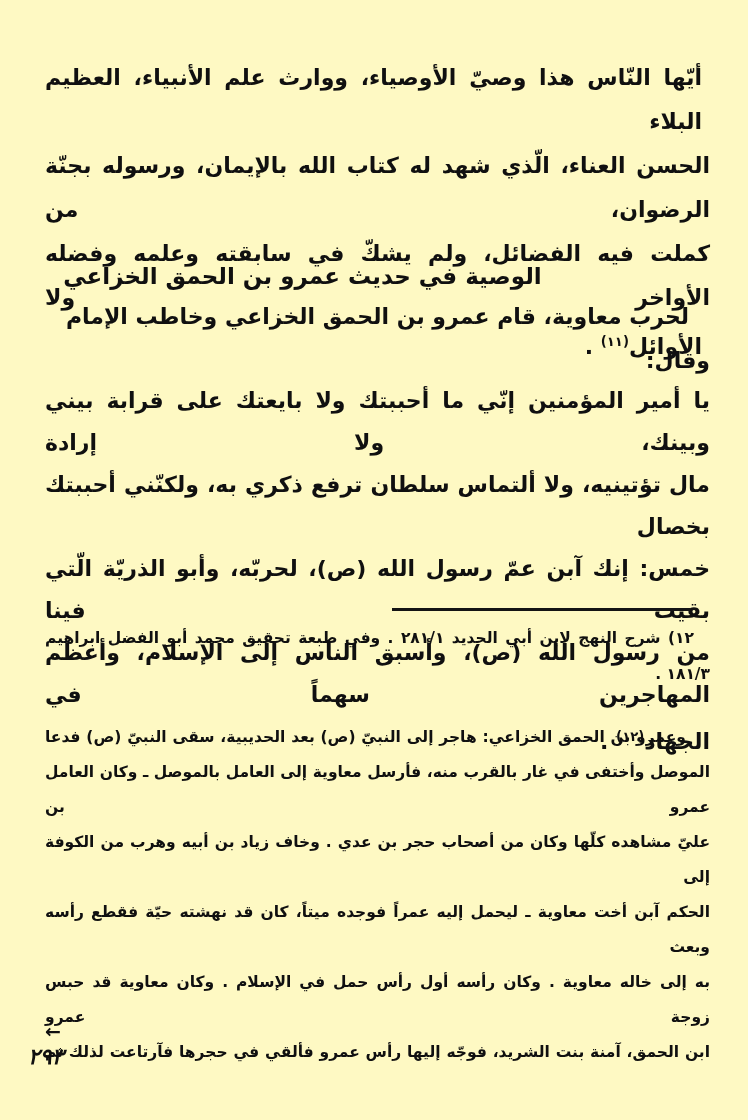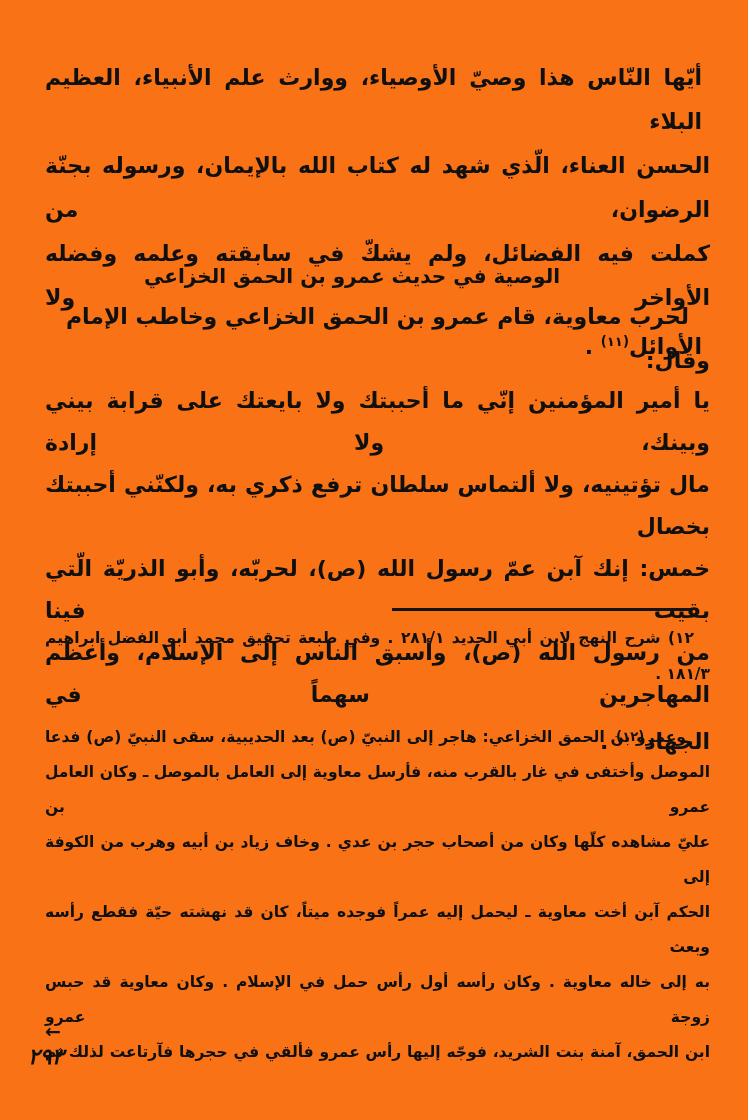--- a/index.html
+++ b/index.html
@@ -1,36 +1,36 @@
 <!DOCTYPE html>
 <html lang="ar" dir="rtl"><head>
 <meta charset="utf-8">
 <style>
   html,body{margin:0;padding:0;background:#e8e8e8;}
   .page{
     position:relative;
     width:748px;height:1120px;
     margin:0 auto;
-    background:#f97316;
+    background:#fef9c3;
     color:#101010;
     font-family:"DejaVu Sans", sans-serif;
     direction:rtl;
     overflow:hidden;
   }
   .block{position:absolute;right:38px;left:45px;}
   
   .m-line{
     font-size:22px;line-height:44px;font-weight:700;
     text-align:justify;text-align-last:justify;
   }
   .m-natural{text-align:center;text-align-last:right;}
   .speech .m-line{line-height:42px;}
   .heading{
-    font-size:20px;font-weight:700;line-height:44px;
-    text-align:right;padding-right:150px;
+    font-size:23px;font-weight:700;line-height:44px;
+    text-align:center;padding-right:150px;
     white-space:nowrap;
   }
   .fnref{font-size:0.60em;vertical-align:super;font-weight:700;}
   
   .fn-rule{
     position:absolute;top:608px;right:58px;width:298px;height:0;
     border-top:3px solid #141414;
   }
   
   .f-line{

